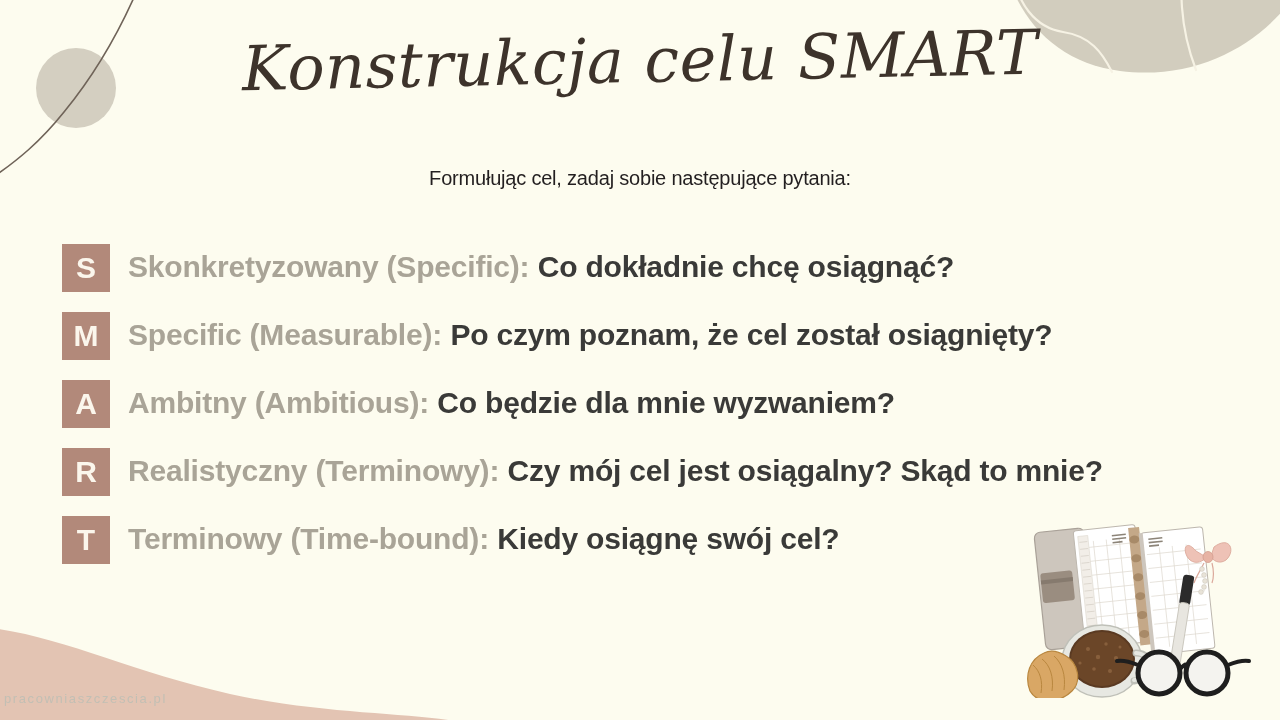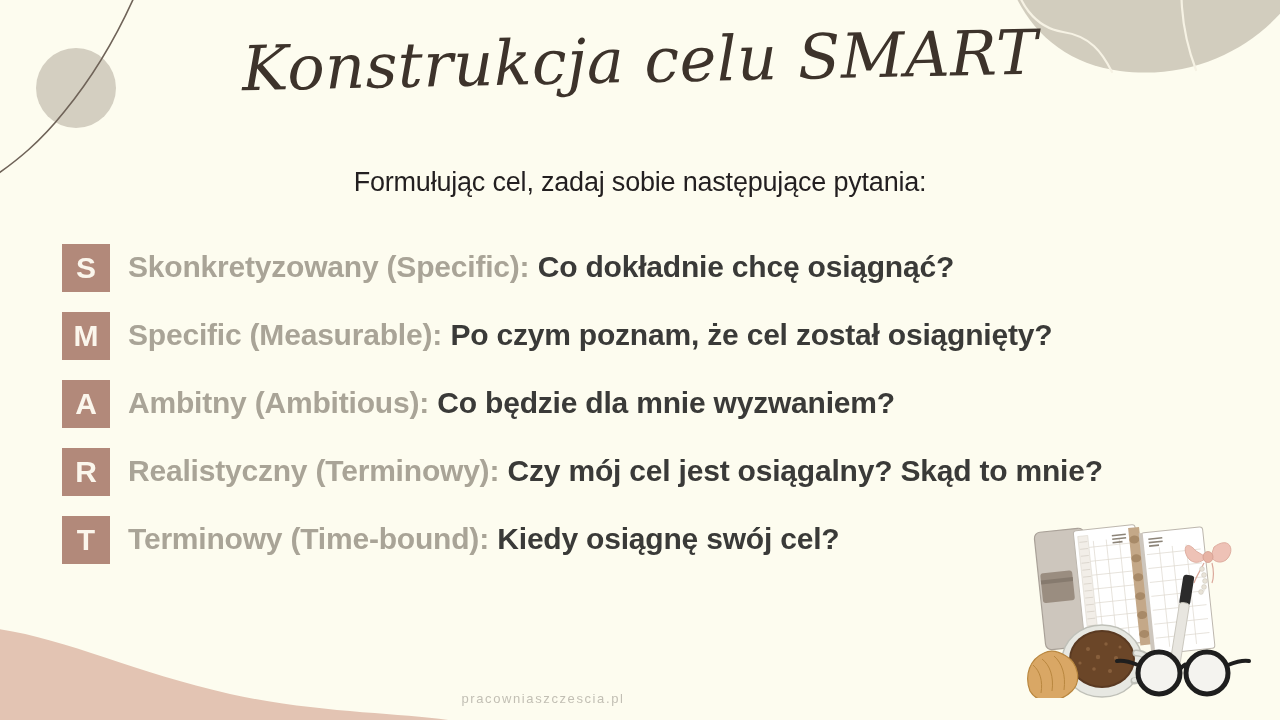--- a/index.html
+++ b/index.html
@@ -57,21 +57,21 @@
 
   
   #subtitle {
     position: absolute;
     top: 166px;
     left: 0;
     width: 1280px;
     text-align: center;
     font-family: "Liberation Sans", sans-serif;
     font-weight: 400;
-    font-size: 27px;
+    font-size: 20px;
     line-height: 1.2;
     color: #231f20;
     letter-spacing: -0.2px;
     z-index: 5;
   }
 
   
   #smart-list {
     position: absolute;
     top: 243px;
@@ -115,23 +115,23 @@
     font-family: "Liberation Sans", sans-serif;
     font-weight: 700;
     color: #3a3a38;
     letter-spacing: -0.2px;
   }
 
   
   #footer-watermark {
     position: absolute;
     bottom: 14px;
-    left: 13px;
+    left: 4px;
     width: 1060px;
-    text-align: center;
+    text-align: left;
     font-family: "Liberation Sans", sans-serif;
     font-size: 13px;
     letter-spacing: 1.6px;
     color: #c2bfb4;
     z-index: 6;
   }
 
   
   #desk-illustration {
     position: absolute;

